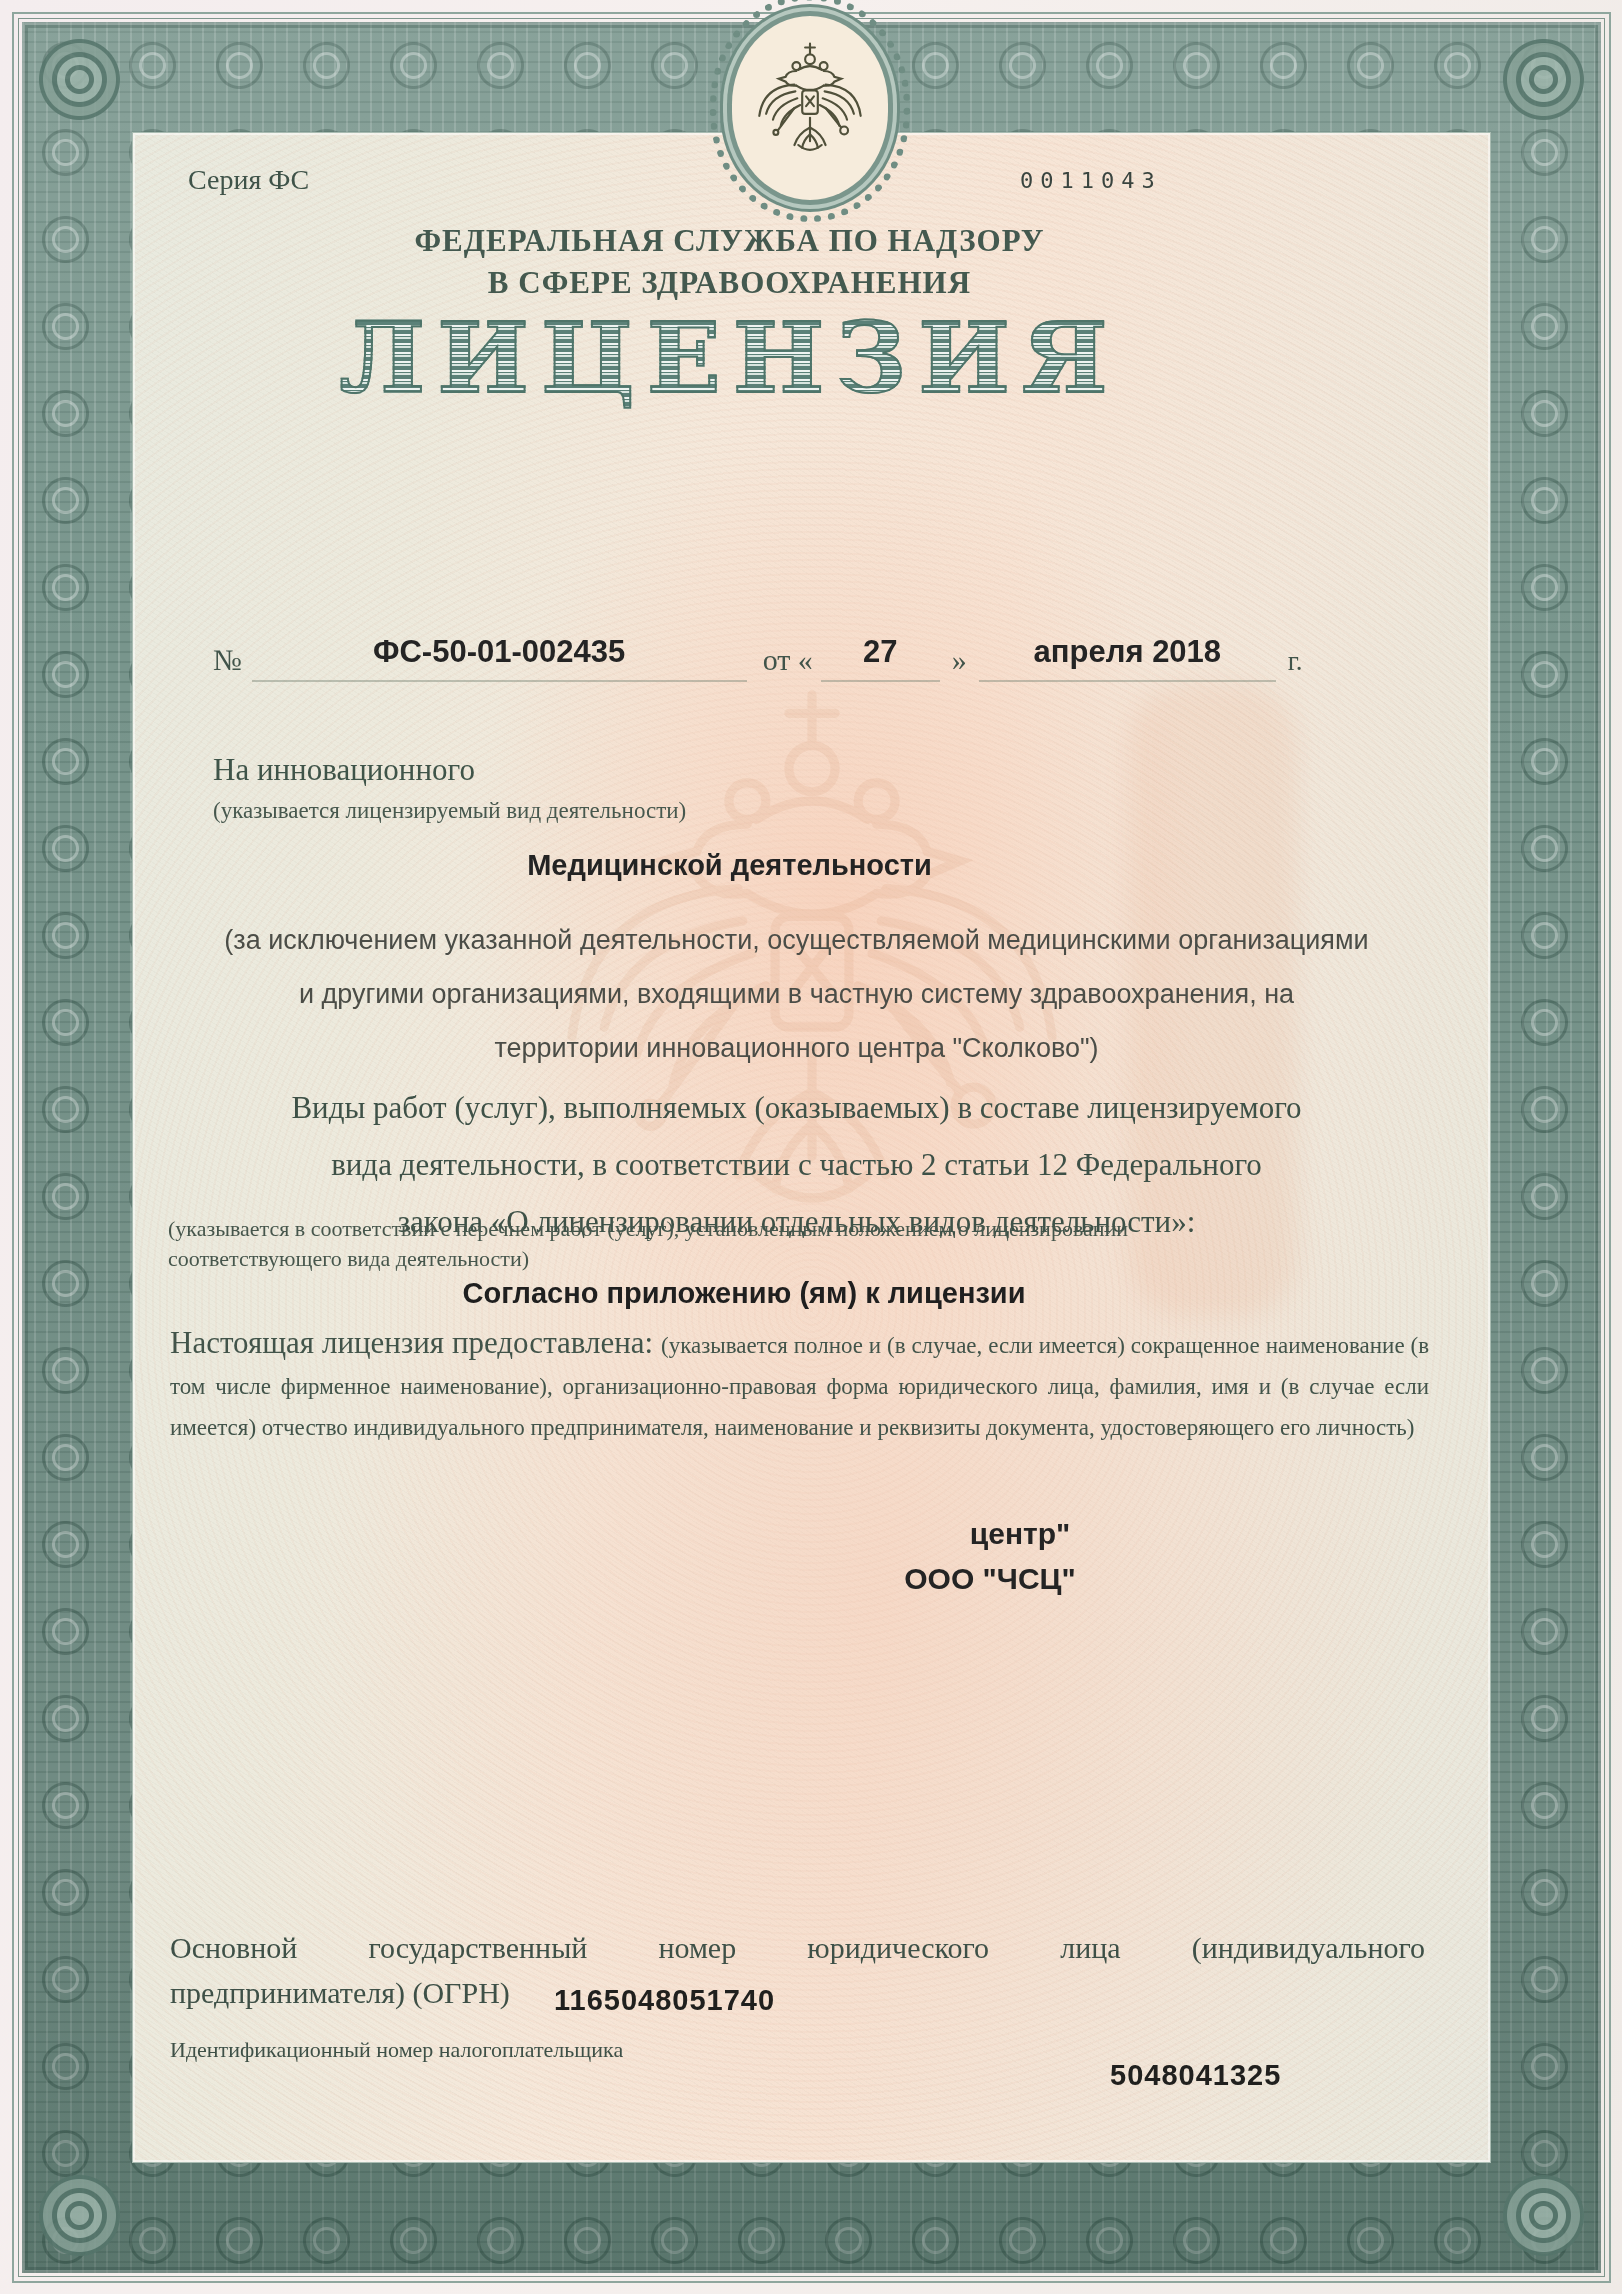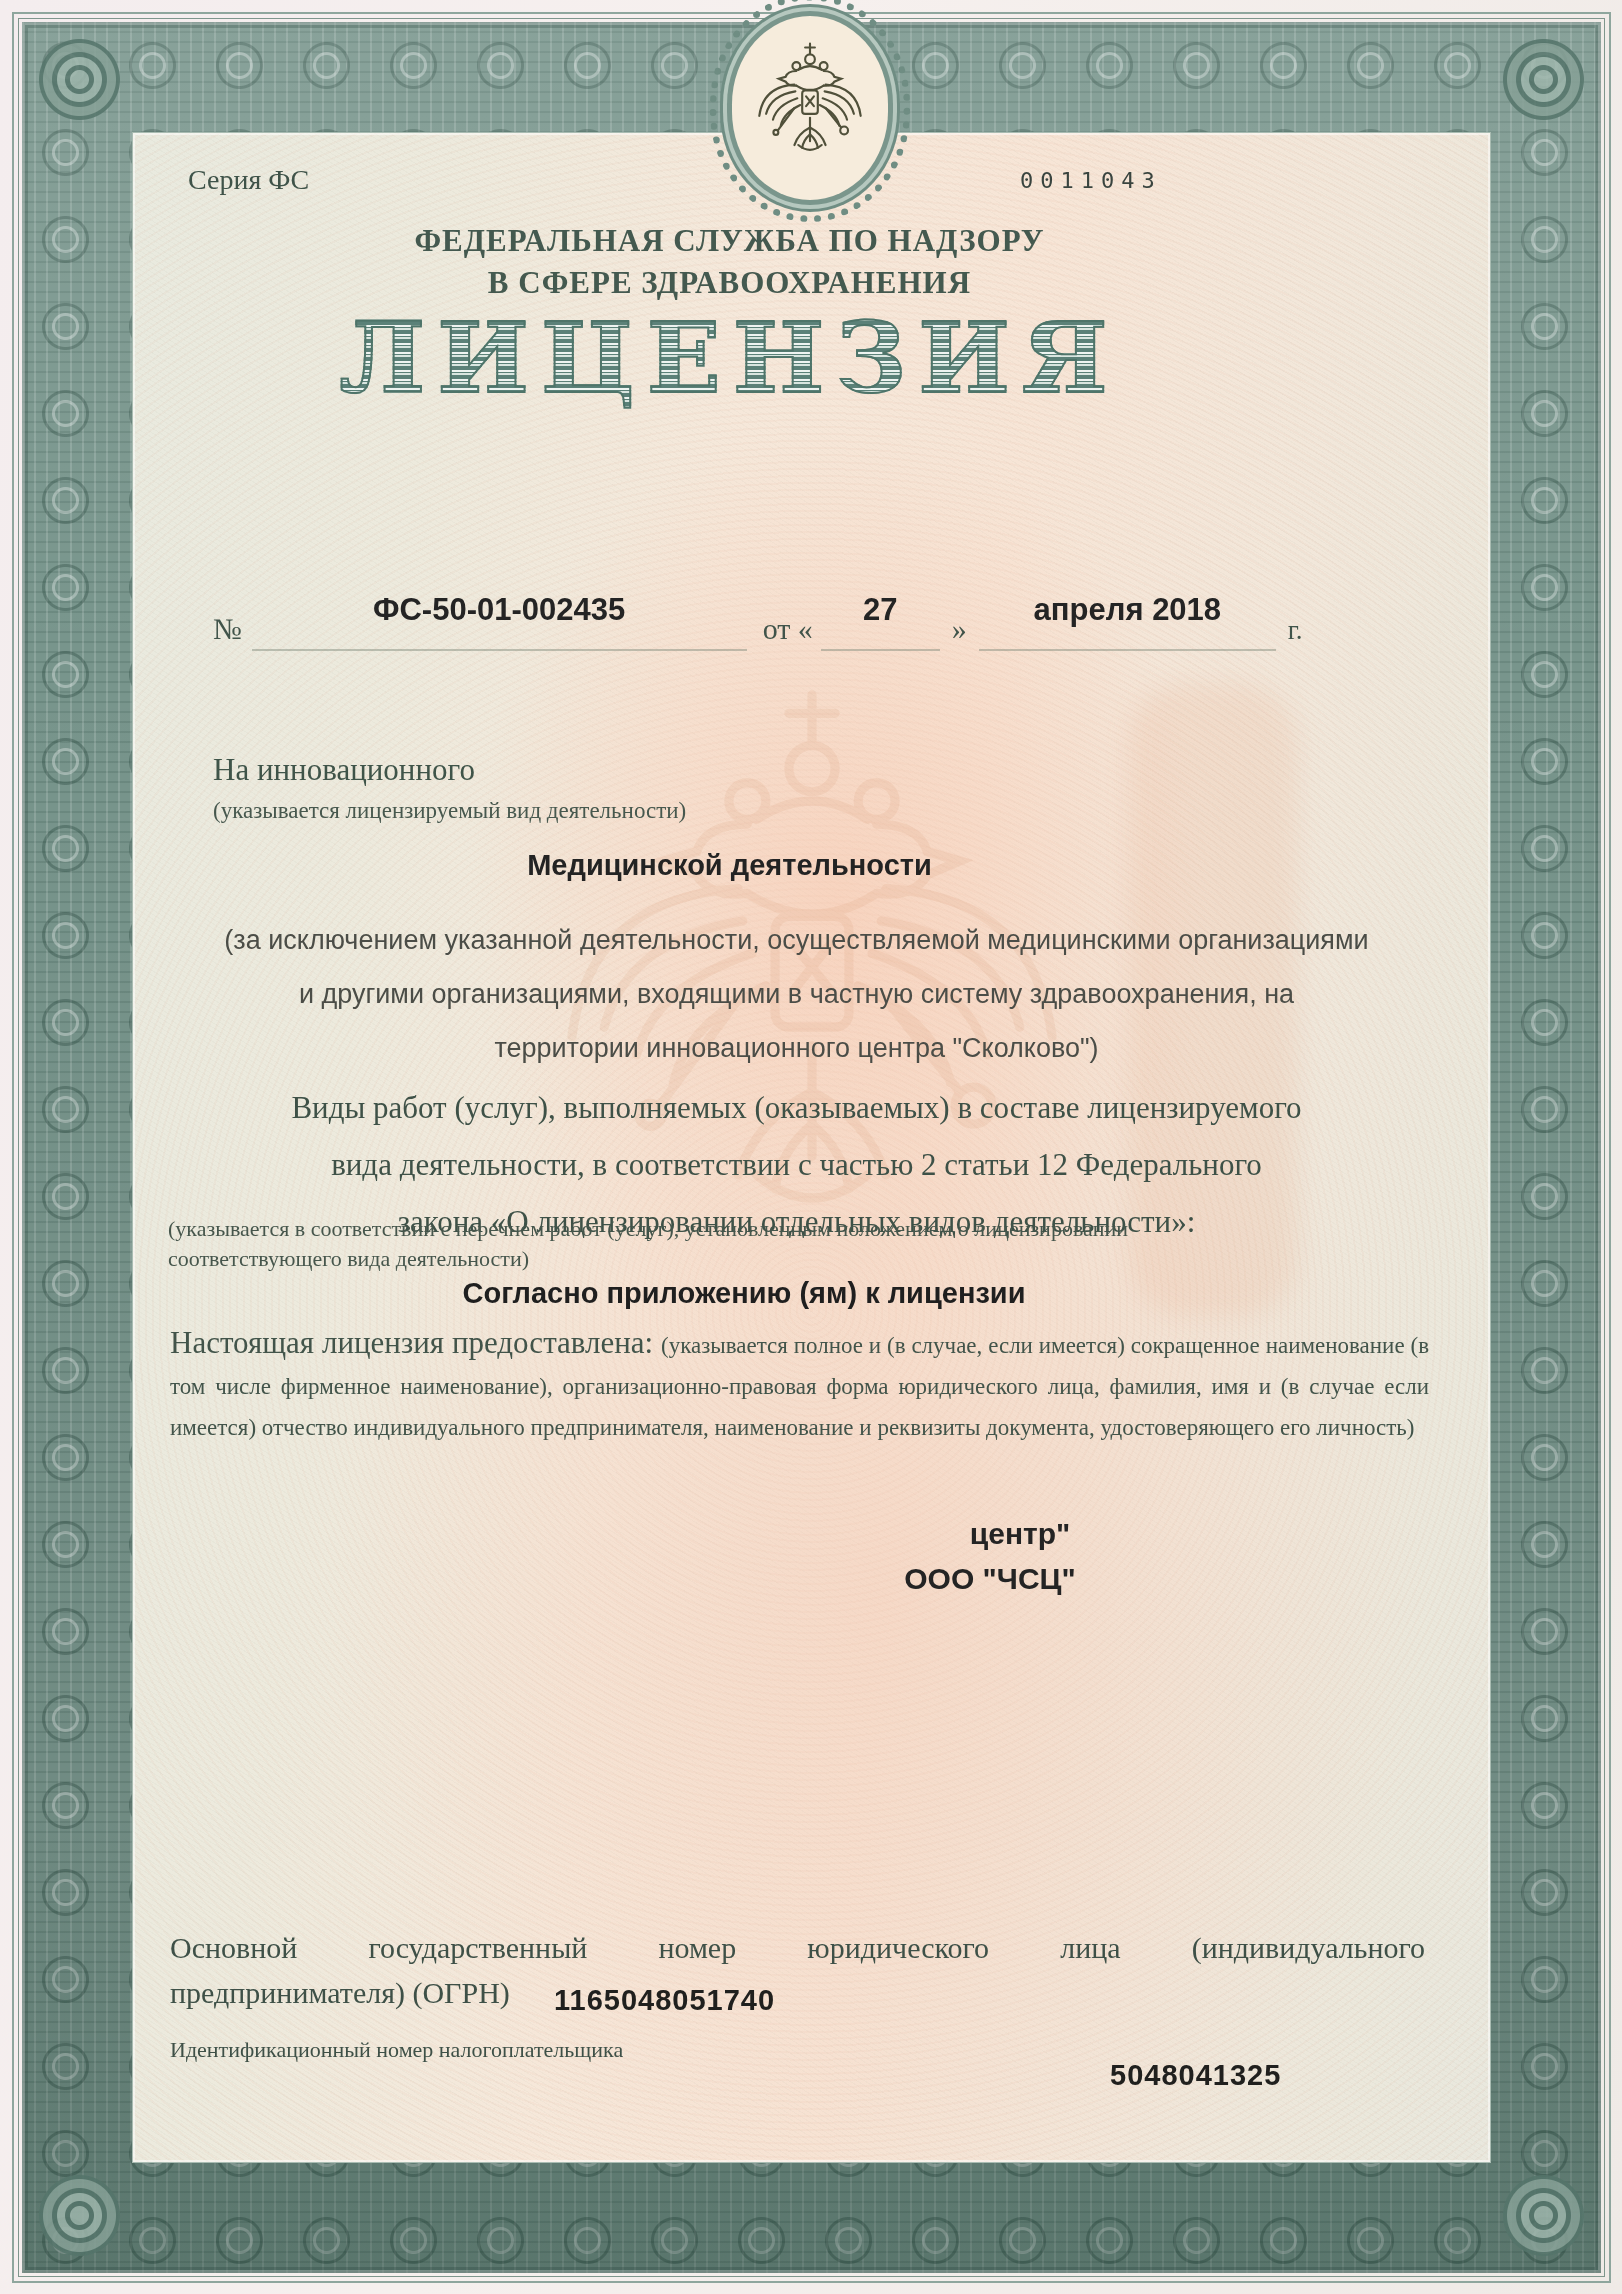--- a/index.html
+++ b/index.html
@@ -70,21 +70,21 @@
   .title{
     left:168px;top:293px;width:1123px;text-align:center;
     font-family:"DejaVu Serif", serif;font-weight:bold;font-size:97px;letter-spacing:12px;
     background:repeating-linear-gradient(0deg,#5b8178 0 4px,#d9e6e0 4px 6px,#5b8178 6px 7px,#eef4f1 7px 9px);
     -webkit-background-clip:text;background-clip:text;color:transparent;
     -webkit-text-stroke:2px #4e7469;
     text-shadow:none;
     margin-top:8px;
   }
   .numrow{left:213px;top:592px;display:flex;align-items:flex-end;color:#41544a;font-size:30px;}
-  .numrow .field{font-family:"Liberation Sans", sans-serif;font-weight:bold;font-size:31px;color:#242424;text-align:center;border-bottom:2px solid rgba(125,135,120,.45);padding-bottom:21px;}
+  .numrow .field{font-family:"Liberation Sans", sans-serif;font-weight:bold;font-size:31px;color:#242424;text-align:center;border-bottom:2px solid rgba(125,135,120,.45);padding-bottom:10px;margin-top:42px;}
   .nosign{margin-right:10px;padding-bottom:5px;}
   .licnum{width:495px;}
   .ot{margin:0 8px 0 16px;padding-bottom:5px;}
   .day{width:119px;}
   .quote{margin:0 12px;padding-bottom:5px;}
   .month{width:297px;}
   .gsuf{margin-left:12px;padding-bottom:5px;font-size:27px;}
   .intro{left:213px;top:752px;font-size:31px;color:#3f5449;}
   .intro-note{left:213px;top:798px;font-size:23px;color:#47584e;}
   .activity-name{left:168px;top:849px;width:1123px;text-align:center;font-family:"Liberation Sans", sans-serif;font-weight:bold;font-size:29px;color:#232323;}

